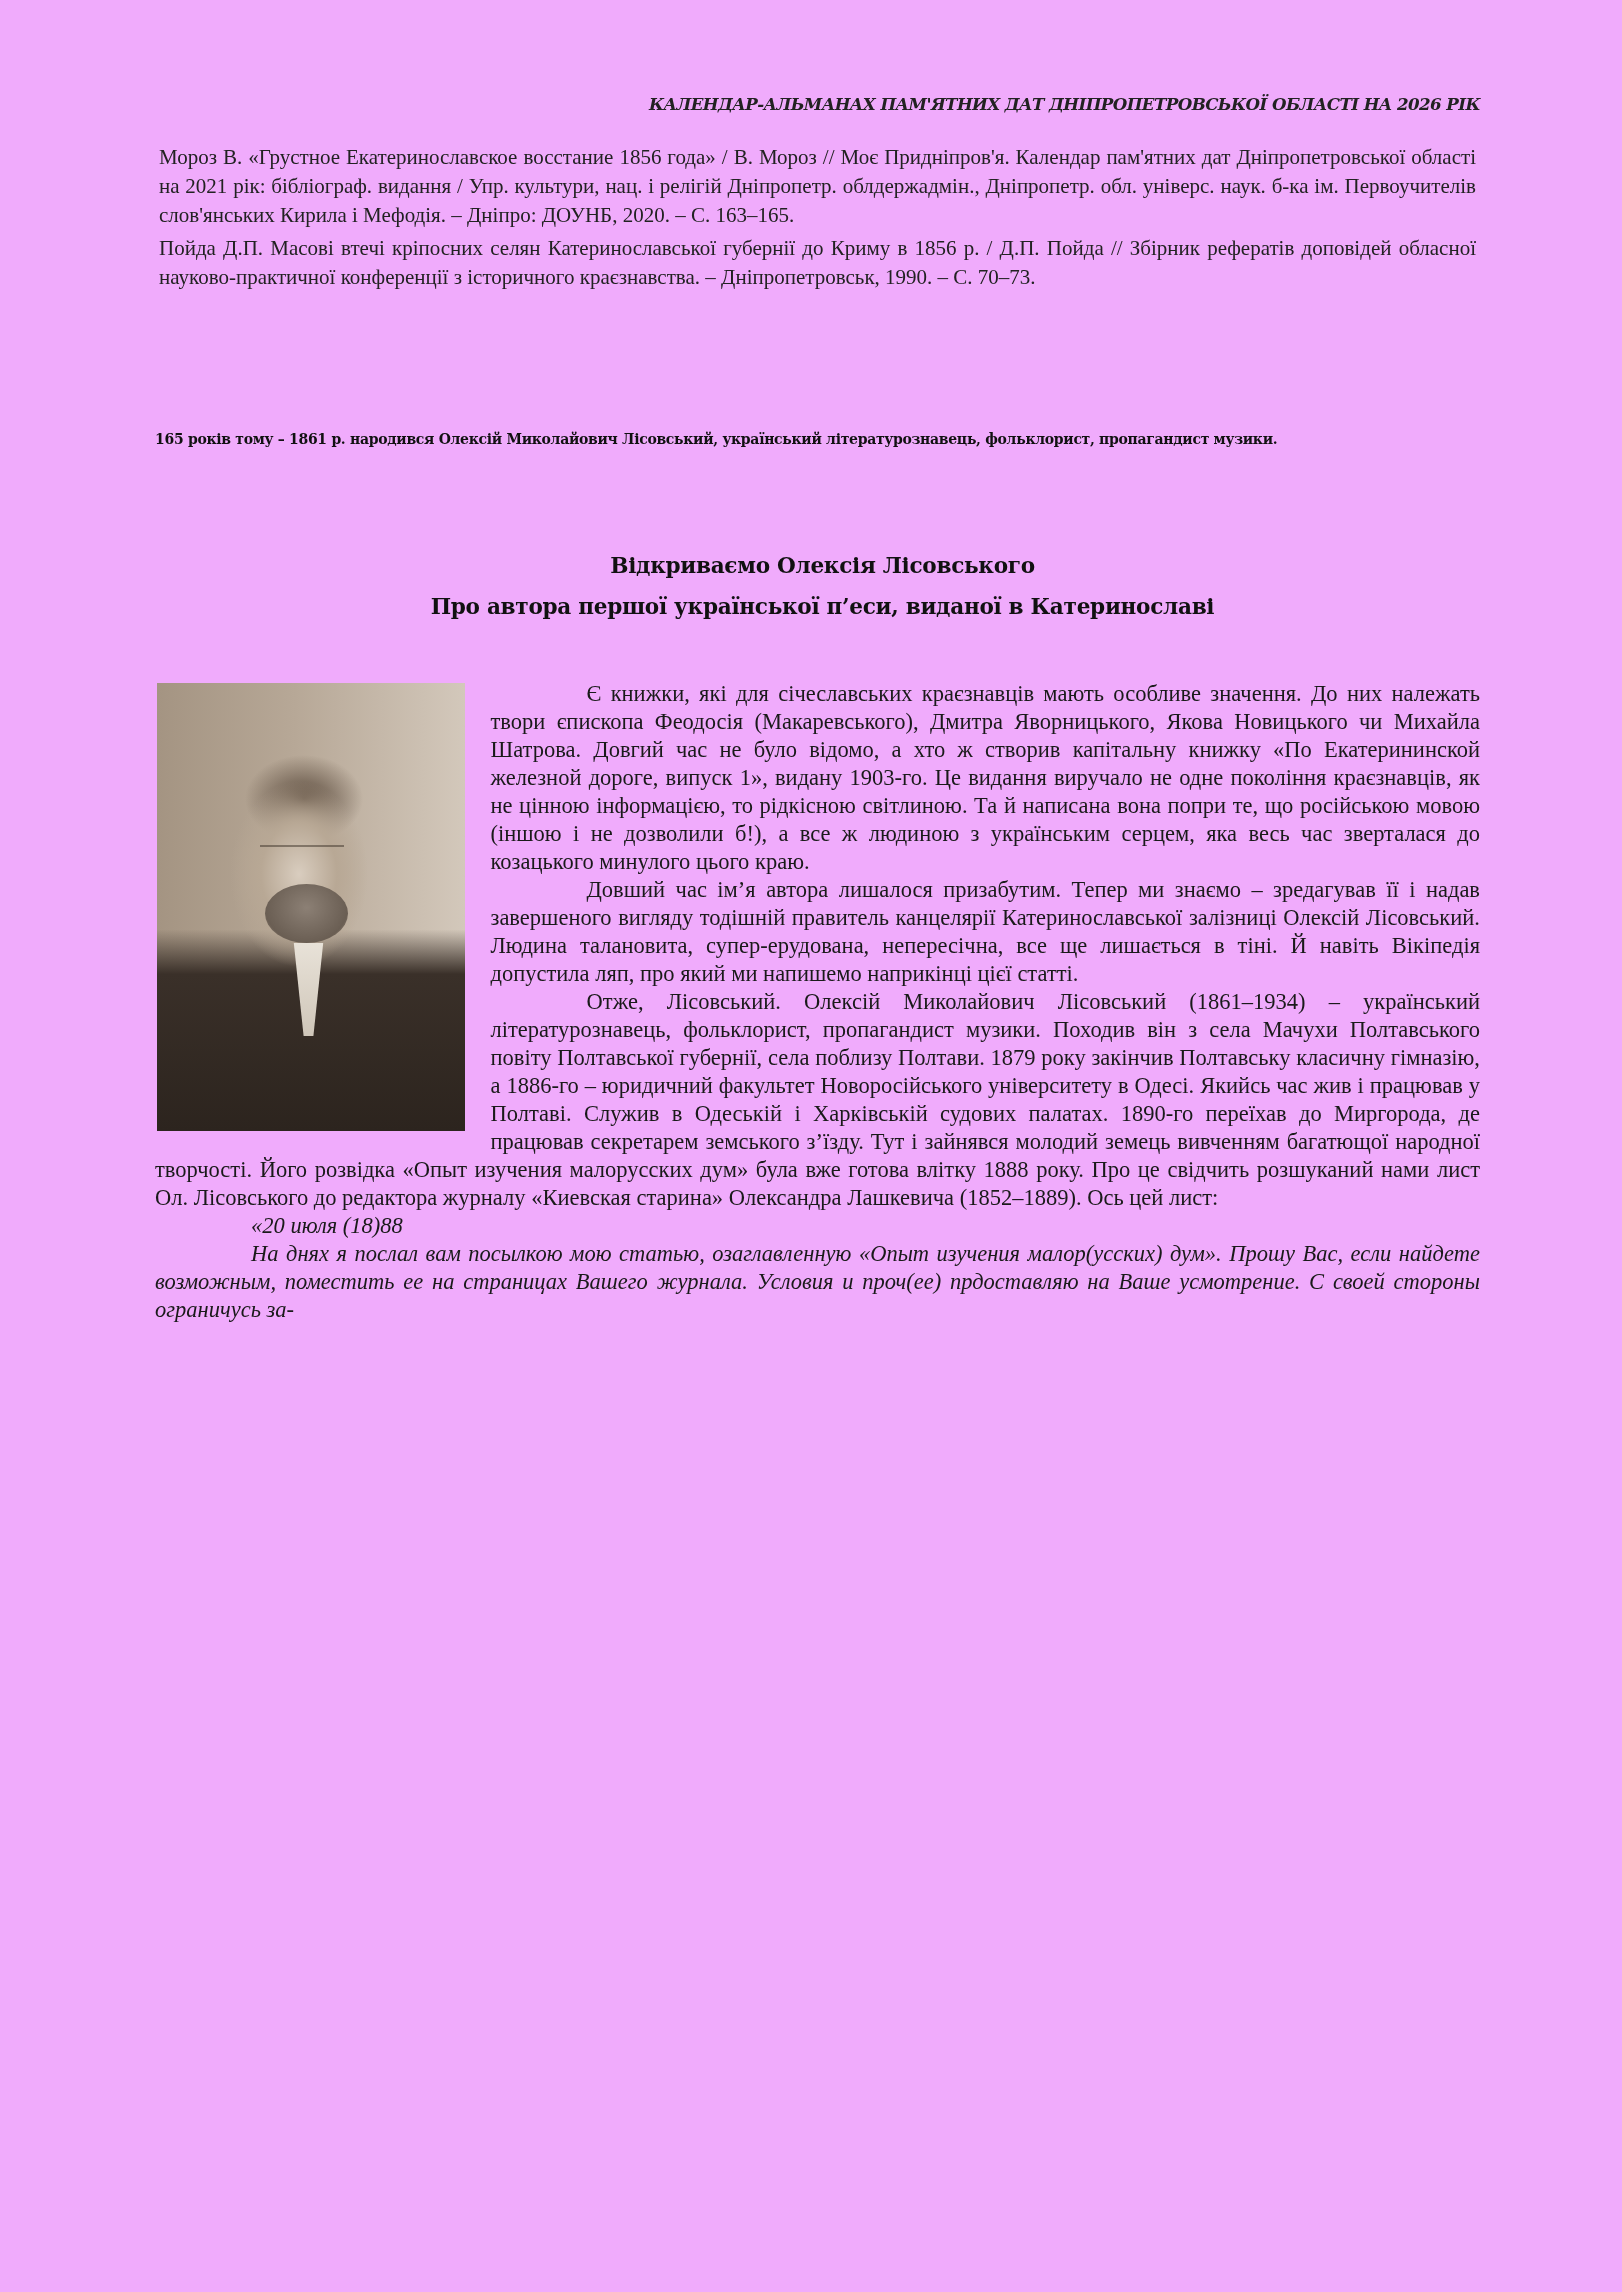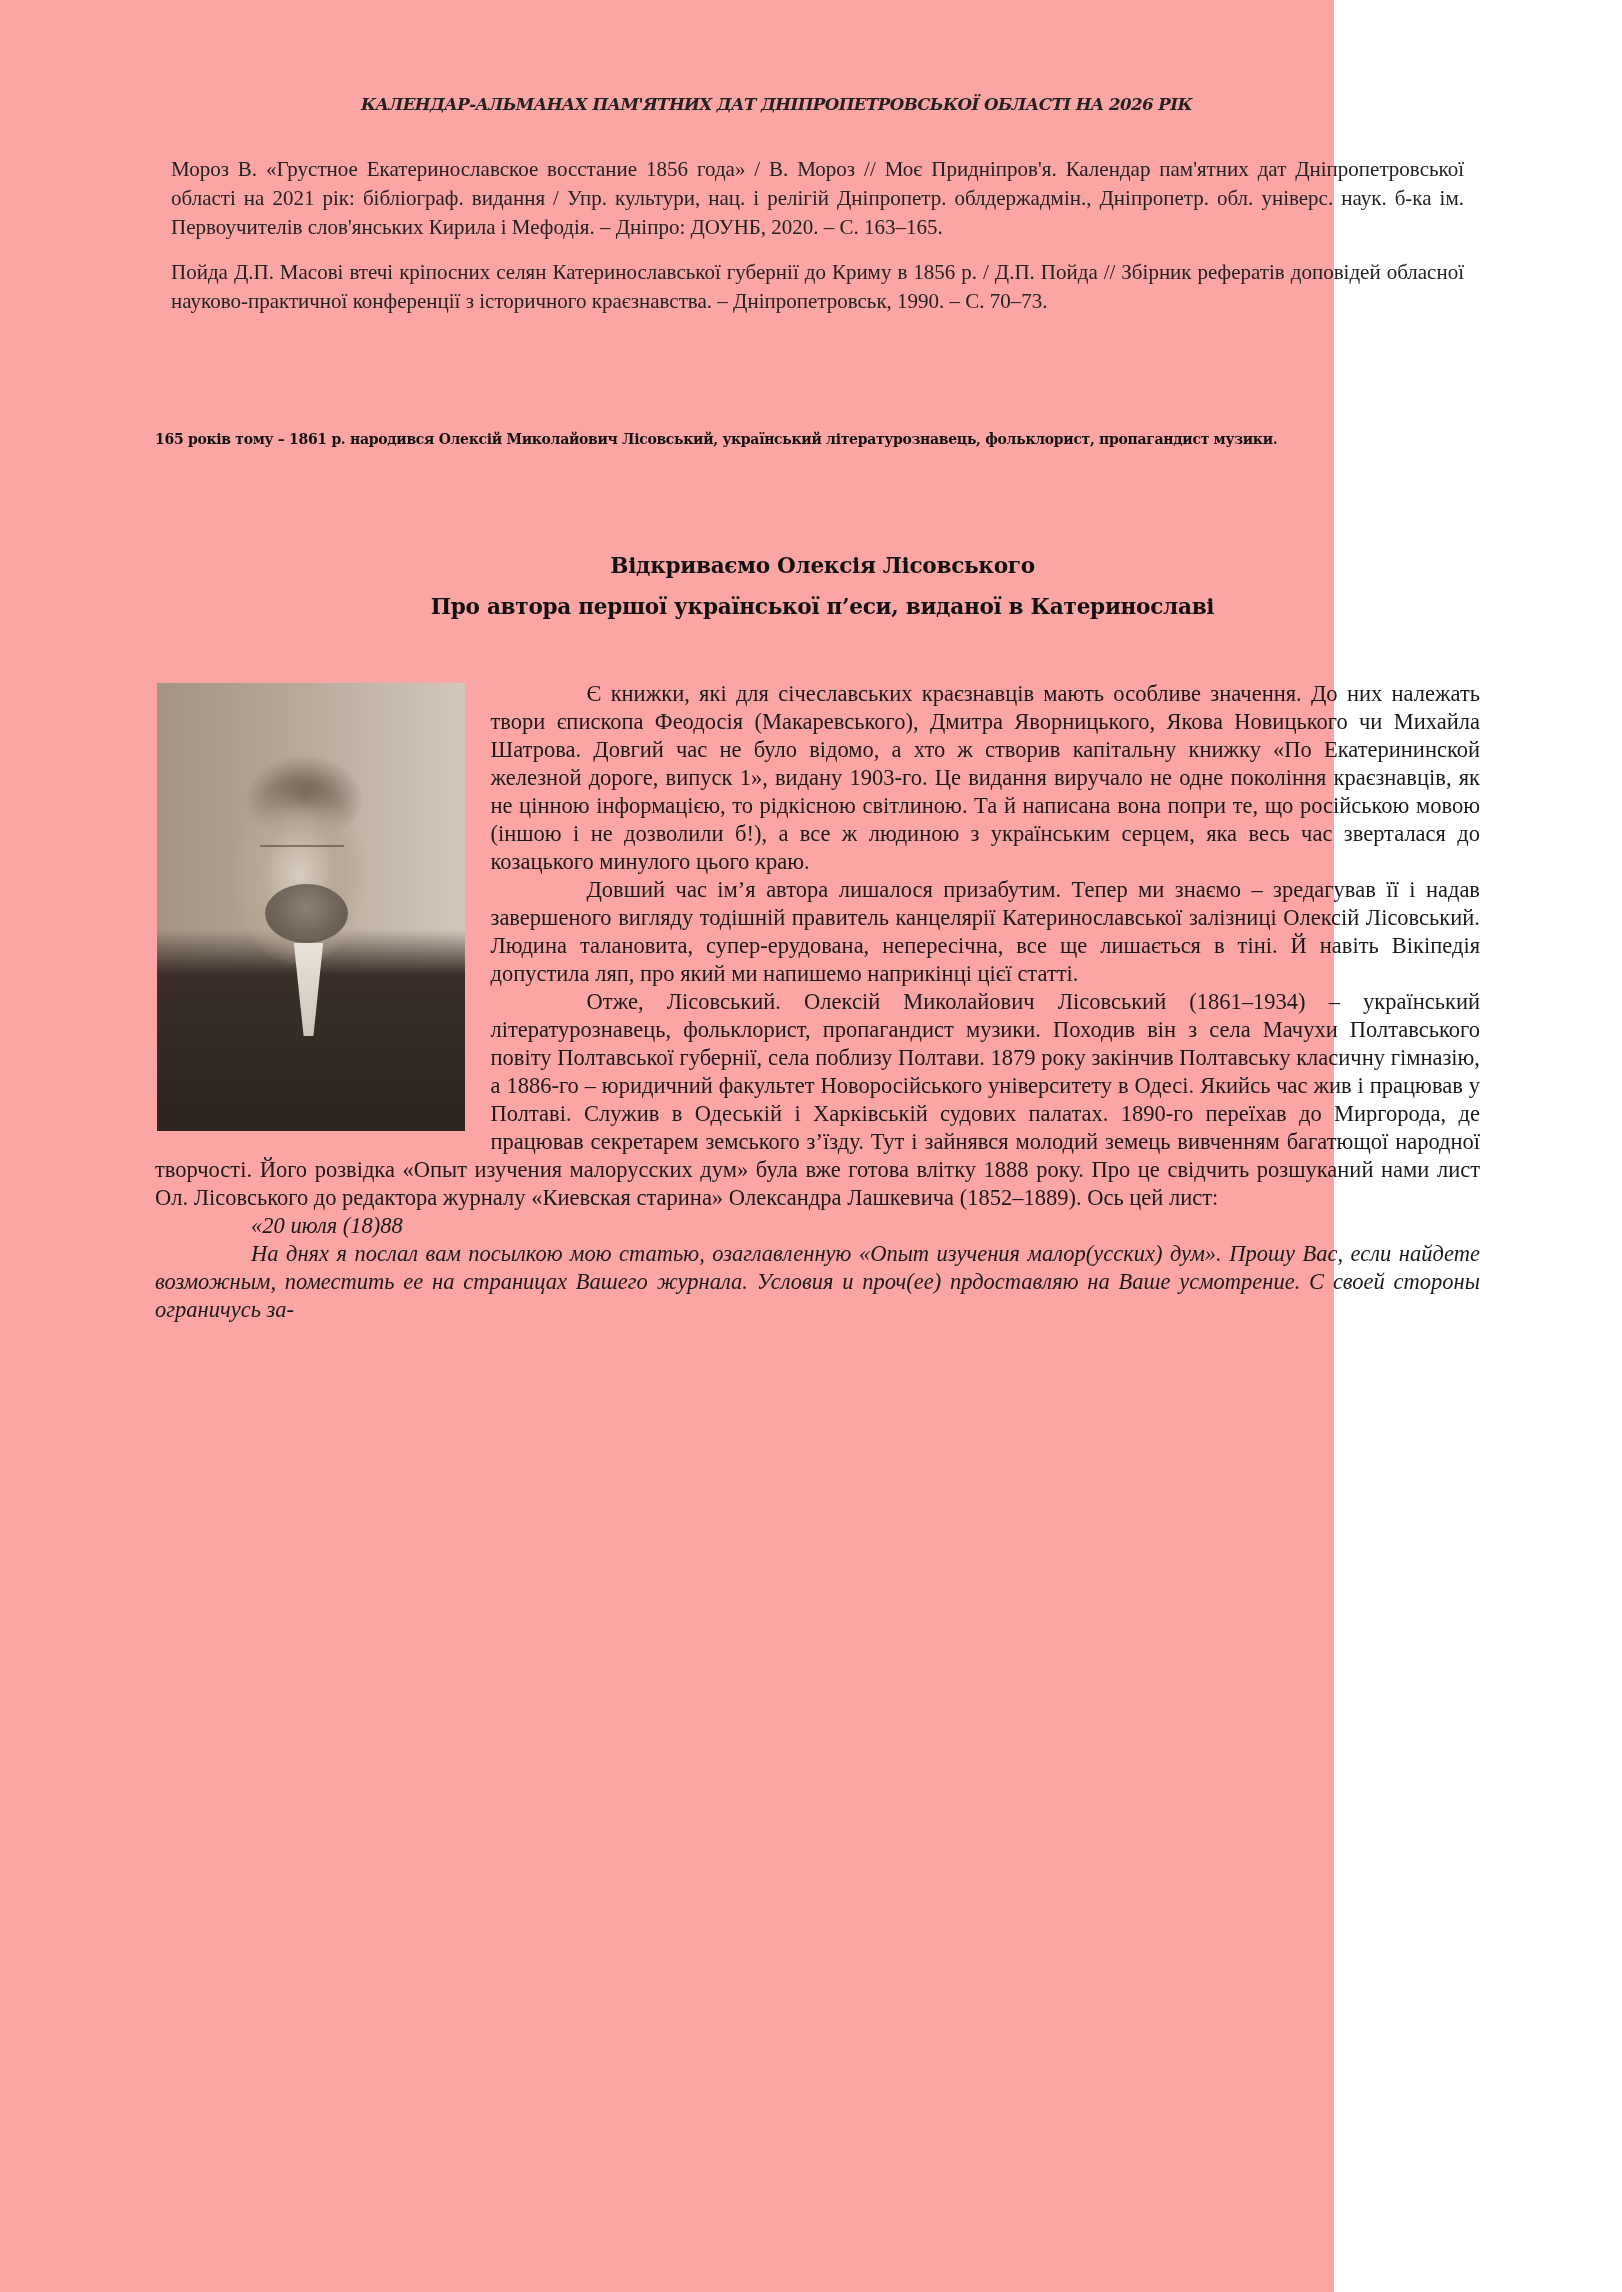--- a/index.html
+++ b/index.html
@@ -1,29 +1,29 @@
 <!DOCTYPE html>
 <html><head>
 <meta charset="utf-8">
 <style>
   html, body { margin: 0; padding: 0; background: #ffffff; }
   body { width: 1622px; height: 2293px; position: relative; overflow: hidden; color: #1a1a1a; }
-  .page { position: absolute; left: 0; top: 0; width: 1334px; height: 2293px; background: #fca5a5; }
+  .page { position: absolute; left: 0; top: 0; width: 1622px; height: 2293px; background: #f0abfc; }
   .running-head {
     position: absolute; top: 94px; right: 142px;
     font-family: "DejaVu Serif", serif; font-style: italic; font-weight: bold;
     font-size: 16.7px; letter-spacing: -0.6px; color: #222;
     text-transform: uppercase; white-space: nowrap;
   }
   .refs {
     position: absolute; left: 155px; top: 139px; width: 1325px;
     font-family: "Liberation Serif", serif; font-size: 21px; line-height: 29px;
     text-align: justify; color: #222;
   }
-  .refs p { margin: 16px; }
+  .refs p { margin: 4px; }
   .anniv {
     position: absolute; left: 155px; top: 420px; width: 1325px;
     font-family: "DejaVu Serif", serif; font-weight: bold; font-size: 14px; line-height: 38px;
     text-align: justify; color: #111; letter-spacing: -0.3px;
   }
   .title-block {
     position: absolute; left: 160px; top: 545px; width: 1325px; text-align: center;
     font-family: "DejaVu Serif", serif; font-weight: bold; font-size: 21.6px; line-height: 41px;
     color: #111; letter-spacing: -0.3px;
   }

